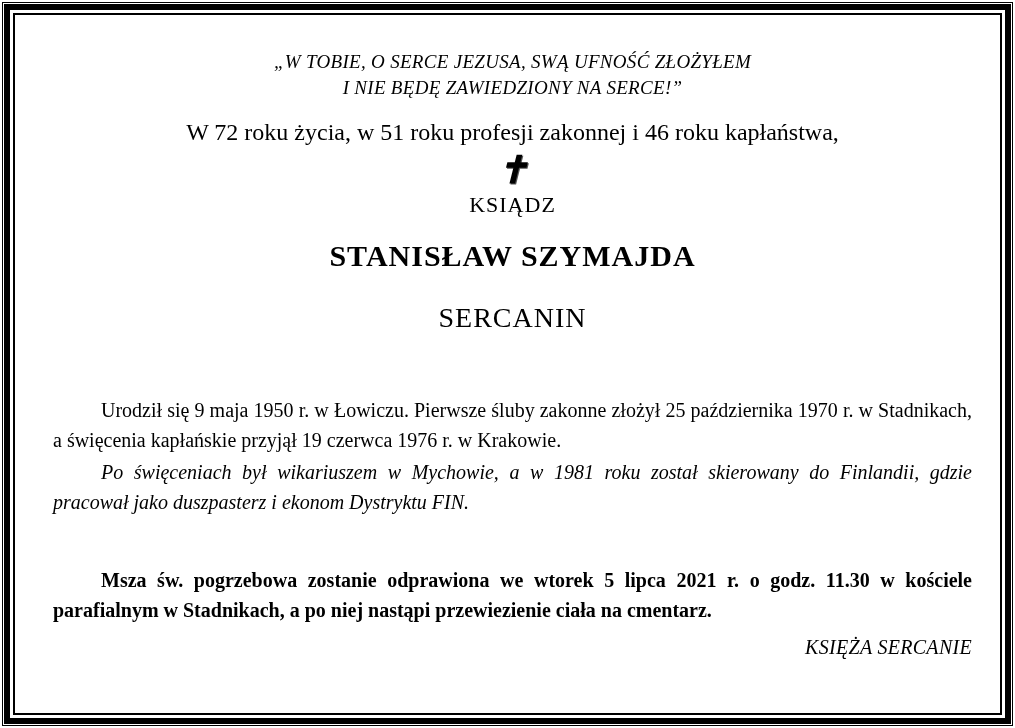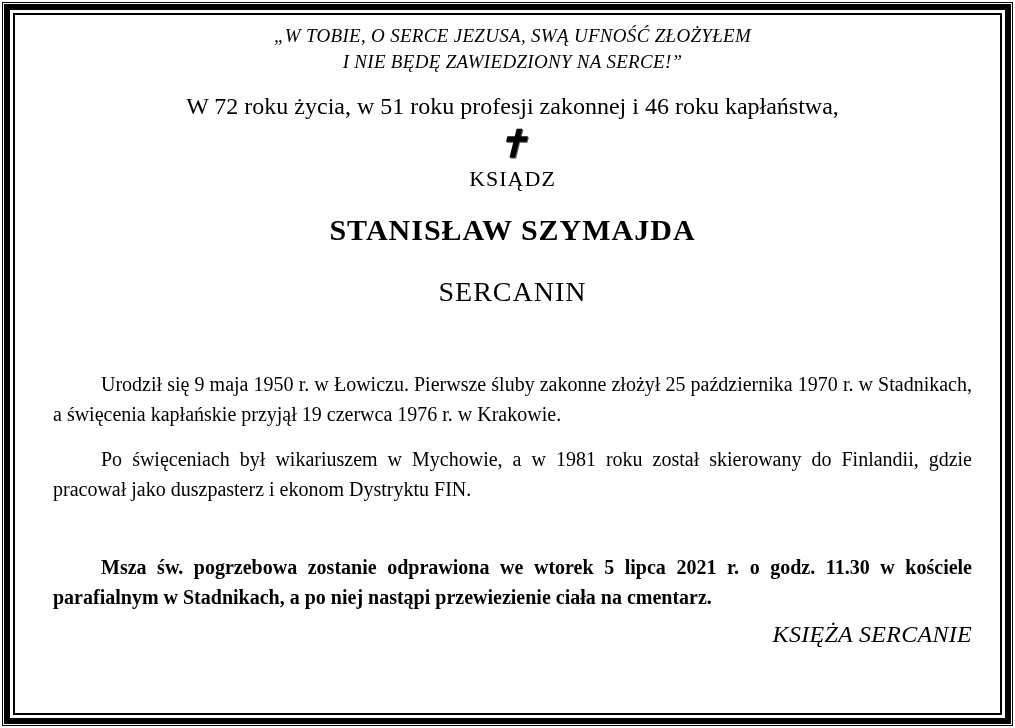--- a/index.html
+++ b/index.html
@@ -30,21 +30,21 @@
   }
   .frame-inner {
     width: 100%;
     height: 100%;
     border: 2px solid #000000;
     overflow: hidden;
   }
   .content {
     width: 100%;
     height: 100%;
-    padding: 8px 28px 0 38px;
+    padding: 34px 28px 0 38px;
   }
   .center { text-align: center; }
 
   .quote {
     font-style: italic;
     font-size: 19px;
     line-height: 26px;
     letter-spacing: 0.3px;
     font-weight: 500;
   }
@@ -79,30 +79,30 @@
     line-height: 26px;
     letter-spacing: 1px;
   }
   .body-para {
     font-size: 20px;
     line-height: 30px;
     text-align: justify;
     text-indent: 48px;
   }
   .bio-1 { margin-top: 64px; }
-  .bio-2 { margin-top: 15px; }
+  .bio-2 { margin-top: 2px; font-style: italic; }
   .announcement {
     margin-top: 48px;
     font-weight: bold;
   }
   .signature {
     margin-top: 8px;
     text-align: right;
     font-style: italic;
-    font-size: 24px;
+    font-size: 20px;
     line-height: 28px;
     letter-spacing: 0.3px;
   }
 </style>
 </head>
 <body>
 
 <div class="page">
   <div class="frame-outer">
     <div class="frame-mid">

